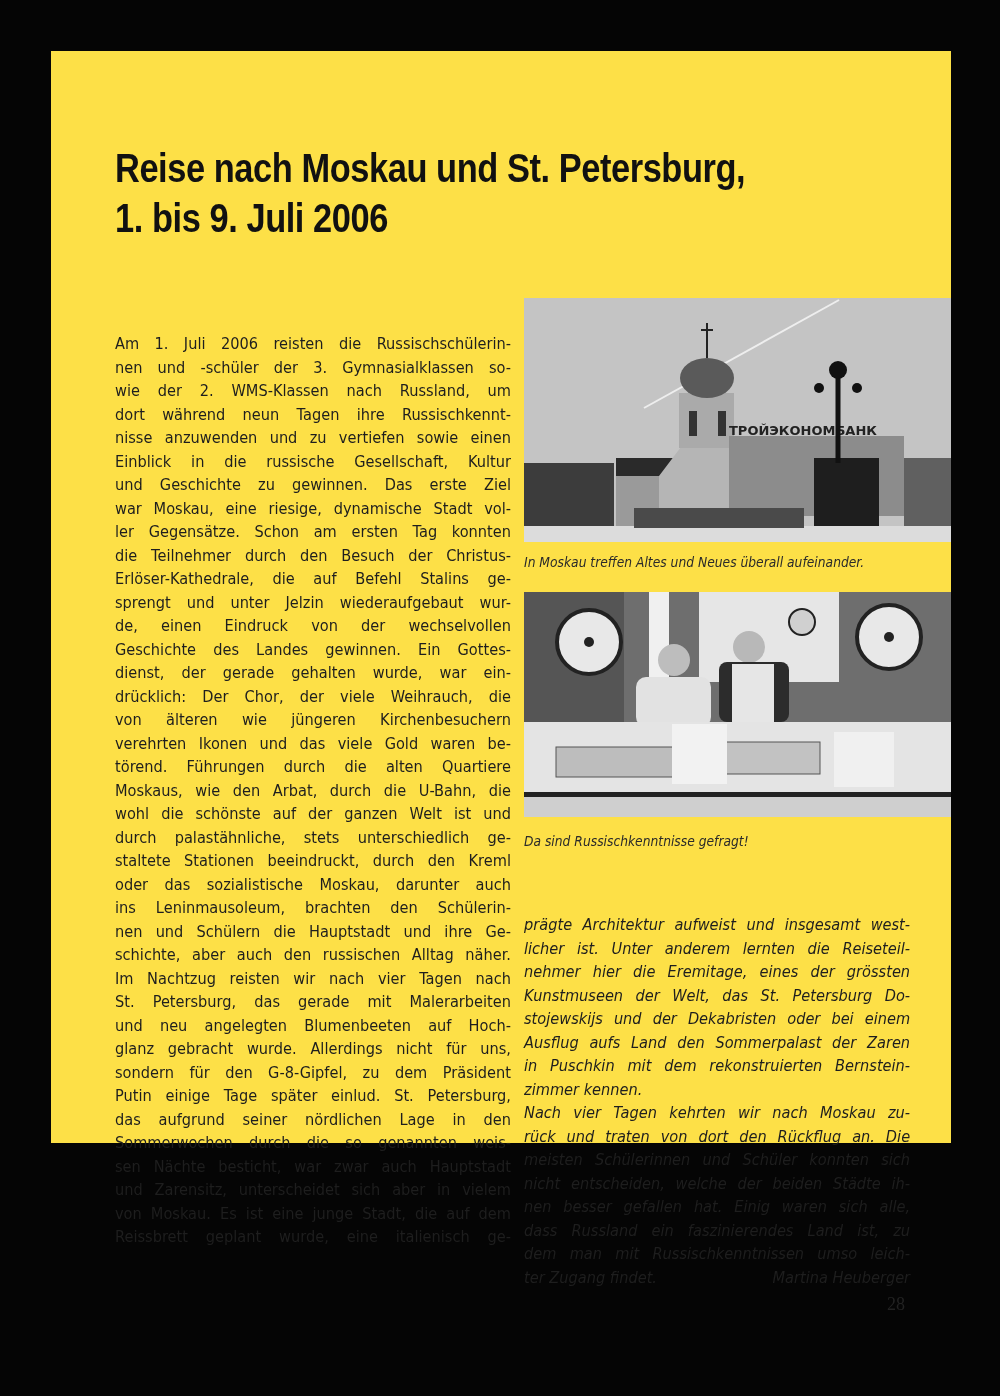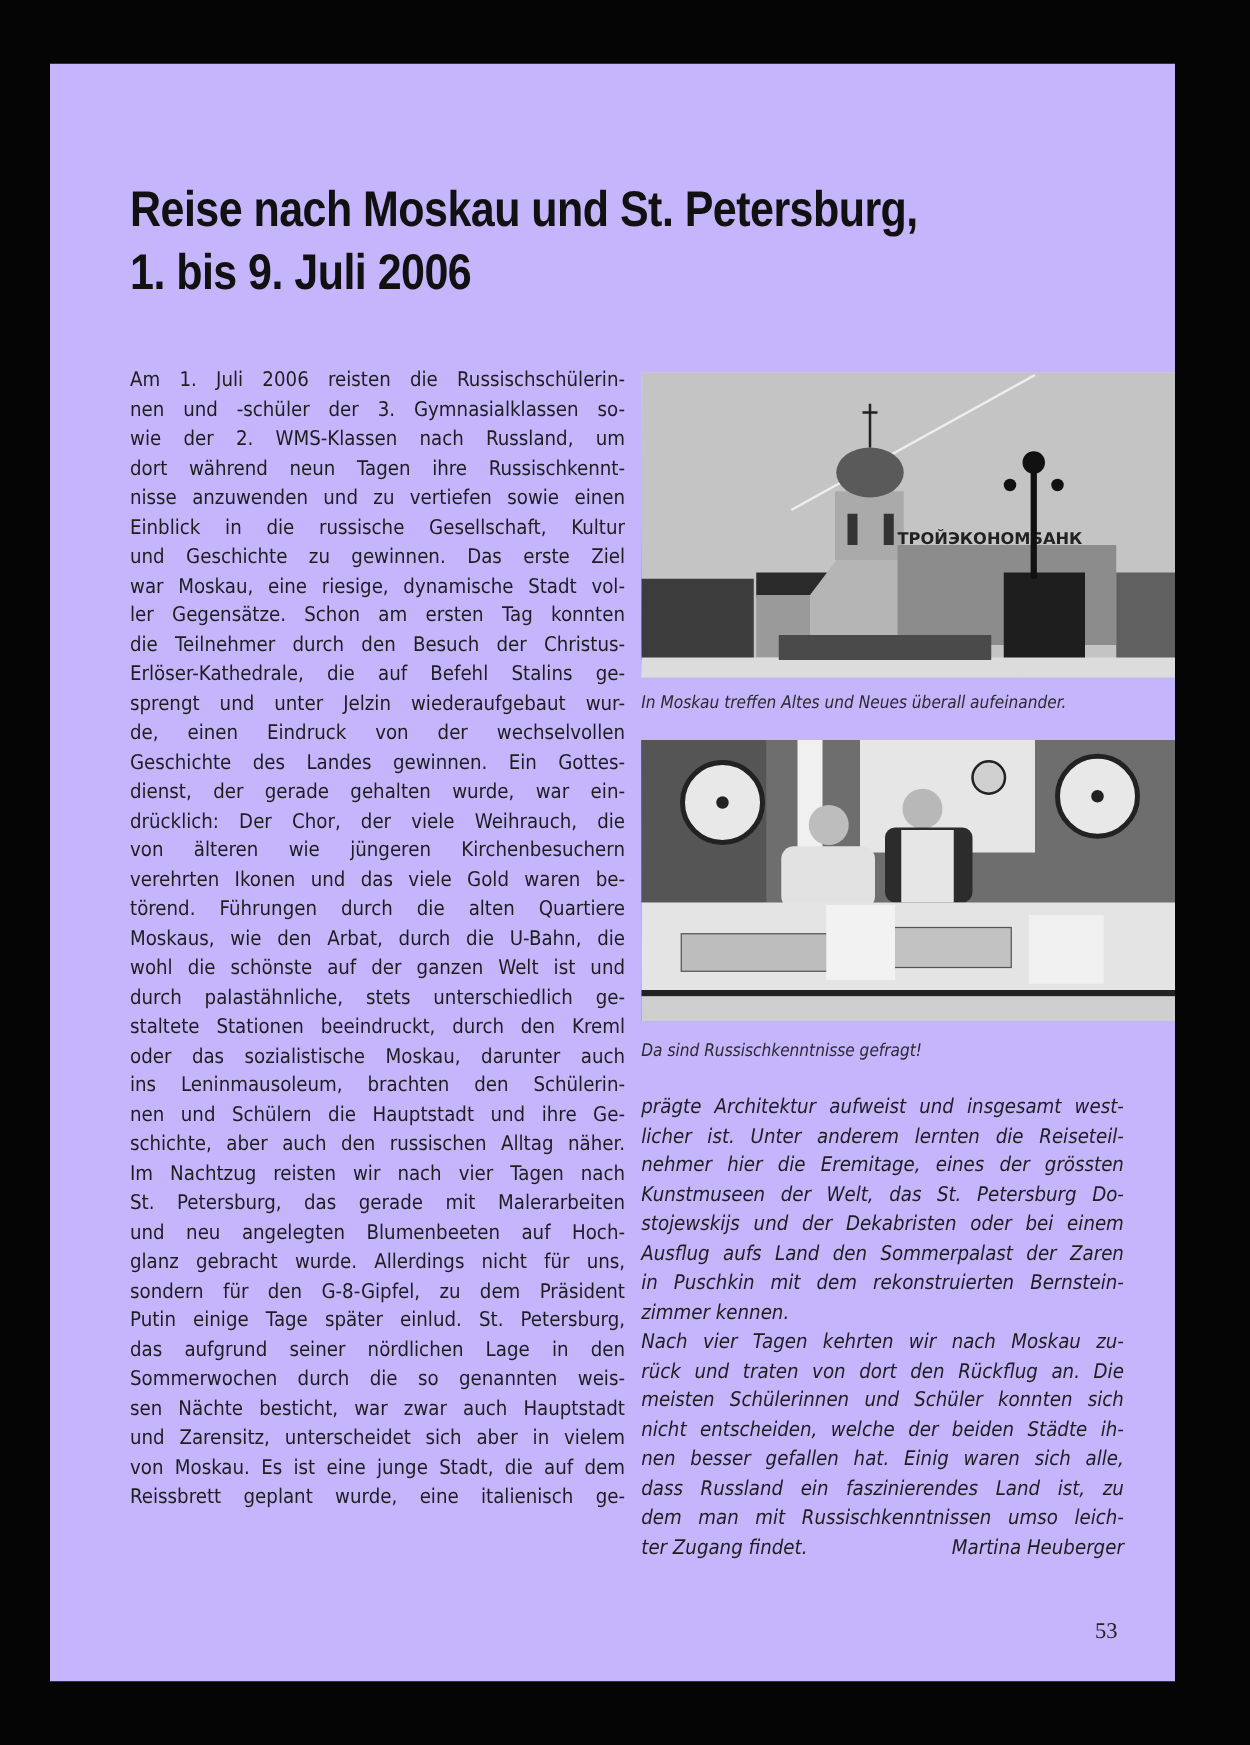--- a/index.html
+++ b/index.html
@@ -1,32 +1,32 @@
 <!DOCTYPE html>
 <html><head>
 <meta charset="utf-8">
 <style>
   html, body { margin:0; padding:0; }
   body {
     width:1000px; height:1396px; background:#050505; position:relative; overflow:hidden;
     font-family: "Liberation Sans", "DejaVu Sans", sans-serif;
   }
   .page {
-    position:absolute; left:40px; top:51px; width:900px; height:1294px; background:#c4b5fd;
+    position:absolute; left:51px; top:51px; width:900px; height:1092px; background:#fde047;
   }
   .title {
     position:absolute; left:64px; top:92px; width:800px;
     font-family: "Liberation Sans", sans-serif; font-weight:bold;
     font-size:40px; line-height:50px; color:#111; letter-spacing:-0.5px;
     transform: scaleX(0.86); transform-origin:left top;
   }
   .title div { white-space:nowrap; }
   .col {
     position:absolute; color:#1e1e1e;
-    font-family: "DejaVu Sans", sans-serif; font-size:16.2px; line-height:23.5px;
+    font-family: "DejaVu Sans", sans-serif; font-size:16.2px; line-height:23.5px;margin-top:40px;
   }
   .col .line {
     display:block; white-space:nowrap; text-align:justify; text-align-last:justify;
     height:23.5px; overflow:visible;
   }
   .col .line.last { text-align-last:left; }
   .col-left { left:64px; top:241px; width:396px; }
   .col-left .line { transform: scaleX(0.90); transform-origin:left; width:440px; }
   .col-right { left:473px; top:822px; width:386px;font-style:italic; }
   .col-right .line { transform: scaleX(0.90); transform-origin:left; width:429px; }
@@ -180,14 +180,14 @@
       <span class="line">nicht entscheiden, welche der beiden Städte ih-</span>
       <span class="line">nen besser gefallen hat. Einig waren sich alle,</span>
       <span class="line">dass Russland ein faszinierendes Land ist, zu</span>
       <span class="line">dem man mit Russischkenntnissen umso leich-</span>
       <span class="line sig-line">
         <span>ter Zugang findet.</span>
         <span>Martina Heuberger</span>
       </span>
     </div>
 
-  <div class="pagenum">53</div>
+  <div class="pagenum">28</div>
 </div>
 
 </body></html>

